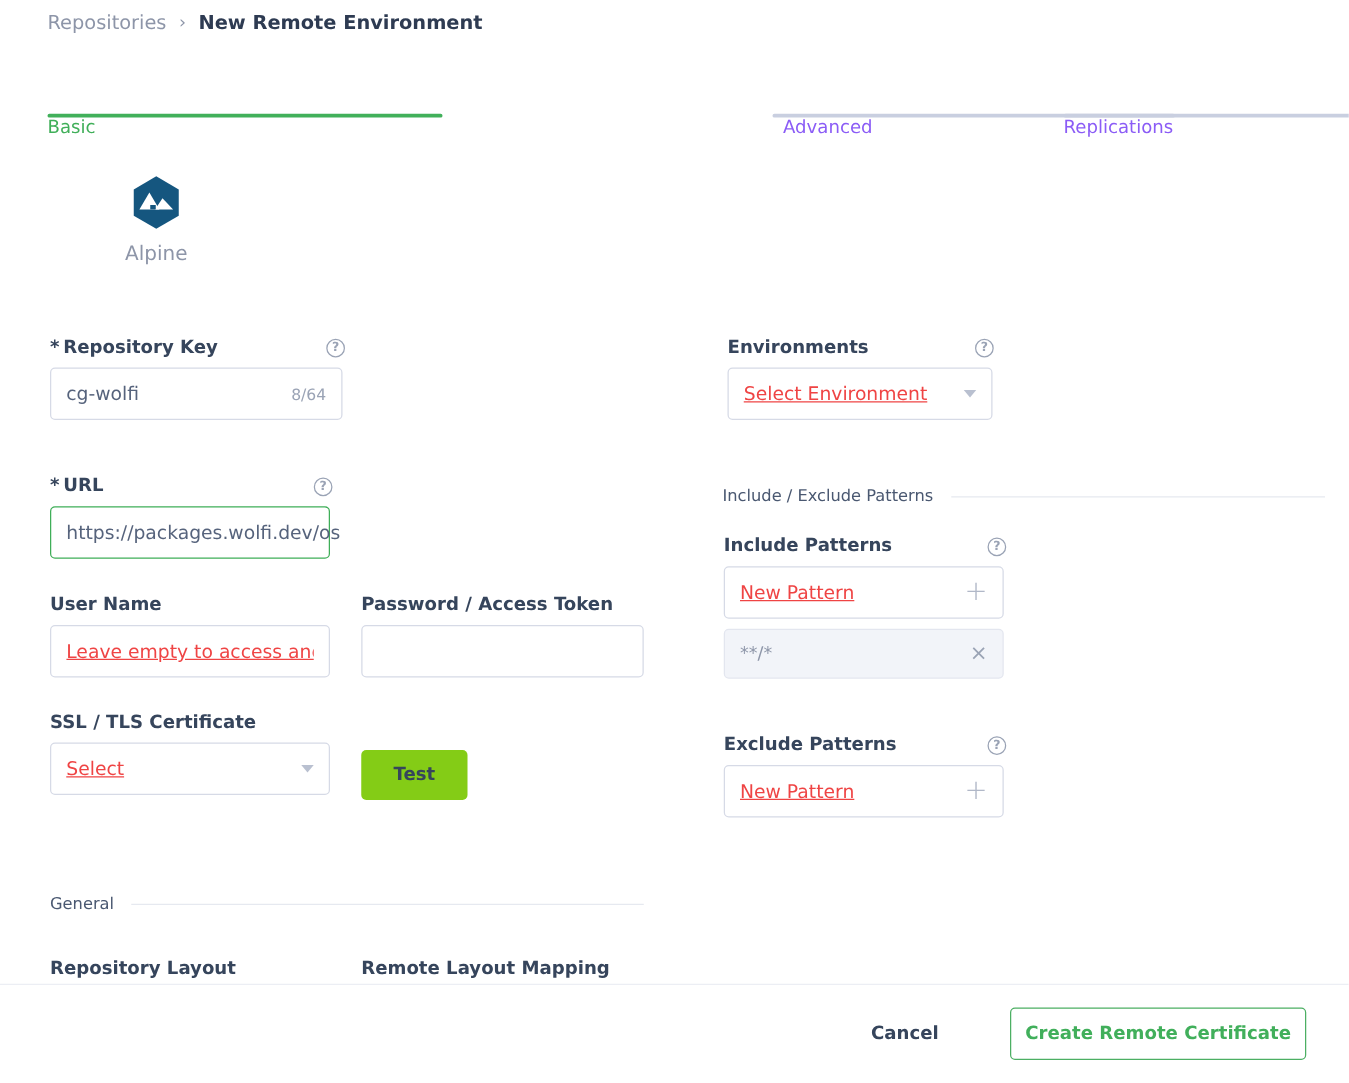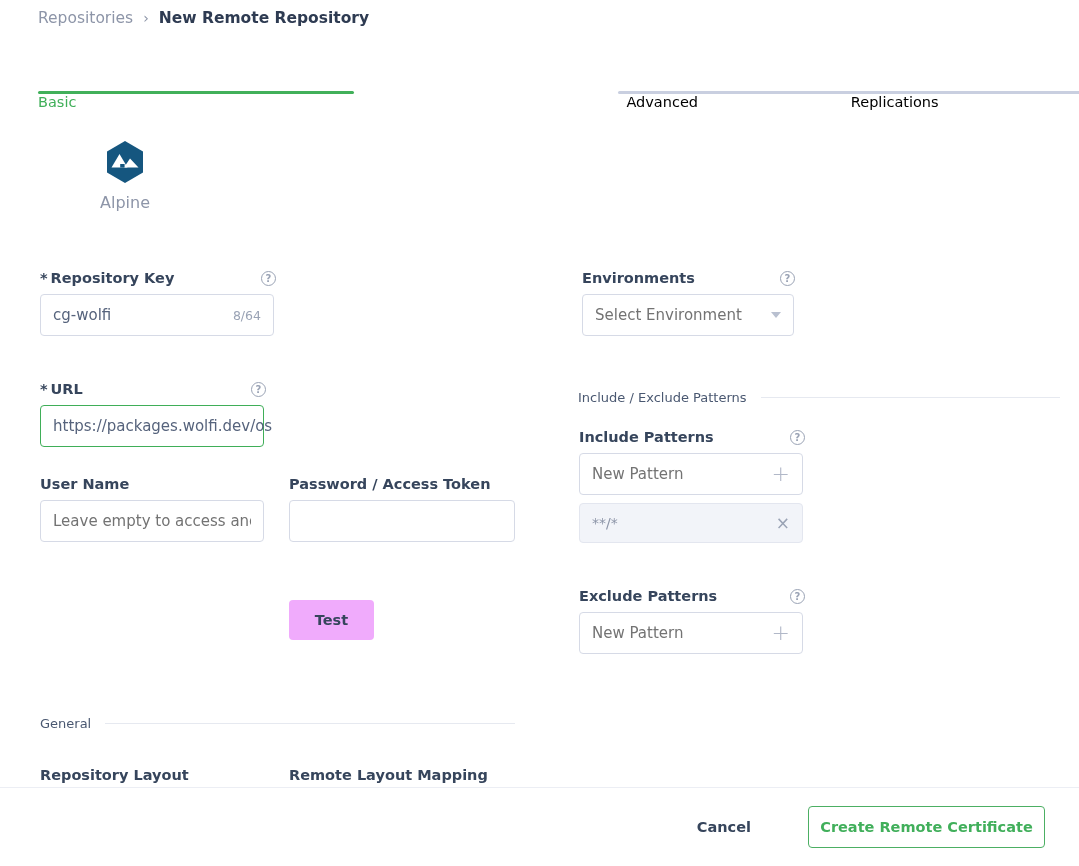--- a/index.html
+++ b/index.html
@@ -32,21 +32,21 @@
   .tab {
     position: relative;
     width: 354px;
     padding-top: 6px;
     font-size: 14.5px;
     cursor: pointer;
     margin-top: 40px;
   }
   .tab .tab-label { display:block; padding-left: 0px; }
   .tab.active .tab-label { color: #40af59; }
-  .tab.inactive .tab-label { color: #000000; }
+  .tab.inactive .tab-label { color: #8b5cf6; }
   .tab .tab-underline {
     position: absolute; left: 0; bottom: 0;
     height: 3px; width: 316px;
     border-radius: 2px;
   }
   .tab.active .tab-underline { background: #41b05a; width: 316px; }
   .tab.inactive .tab-underline { background: #c9cfe0; width: 322px; }
   .tab:nth-child(2) { padding-left: 364px; width: 718px; }
   .tab:nth-child(2) .tab-underline { left: 356px; width: 322px; }
   .tab:nth-child(3) { padding-left: 0px; width: 360px; }
@@ -88,21 +88,21 @@
     border: 1px solid #d6dae6;
     border-radius: 4px;
     background: #fff;
     display: flex; align-items: center;
     padding: 0 12px;
     font-size: 15px;
     color: #4a5871;
     cursor: text;
   }
   .input-box.focused { border: 1.5px solid #3fae58; }
-  .input-box .ph { color: #737373; }
+  .input-box .ph { color: #ef4444; text-decoration: underline; }
   .input-box .val { color: #56637c; }
   .counter { margin-left: auto; font-size: 12.5px; color: #9aa3b5; }
   .caret {
     display: inline-block; width: 1px; height: 19px;
     background: #36455c; margin-left: 1px;
   }
   .chev {
     margin-left: auto; width: 0; height: 0;
     border-left: 5px solid transparent;
     border-right: 5px solid transparent;
@@ -117,21 +117,21 @@
     border-radius: 4px;
     background: #f2f4f9;
     display: flex; align-items: center;
     padding: 0 12px;
     font-size: 14px;
     color: #8d95a8;
   }
 
   .test-btn {
     width: 85px; height: 40px;
-    background: #f0abfc;
+    background: #84cc16;
     border: none; border-radius: 4px;
     color: #36455c; font-weight: bold; font-size: 14.5px;
     cursor: pointer;
     font-family: "DejaVu Sans", "Liberation Sans", sans-serif;
   }
 
   
   .section-head {
     position: absolute;
     display: flex; align-items: center;
@@ -167,21 +167,21 @@
   }
 </style>
 </head>
 <body>
 
 <div class="page">
 
   <div class="breadcrumb">
     <span class="bc-link">Repositories</span>
     <span class="bc-sep">›</span>
-    <span class="bc-current">New Remote Repository</span>
+    <span class="bc-current">New Remote Environment</span>
   </div>
 
   <div class="tabs">
     <div class="tab active">
       <span class="tab-label">Basic</span>
       <span class="tab-underline"></span>
     </div>
     <div class="tab inactive">
       <span class="tab-label">Advanced</span>
       <span class="tab-underline"></span>
@@ -248,20 +248,27 @@
       </div>
     </div>
 
     <div class="field" style="left:289px; top:381px; width:226px;">
       <div class="field-label">Password / Access Token</div>
       <div class="input-box">
         <span class="ph"></span>
       </div>
     </div>
 
+    <div class="field" style="left:40px; top:475px; width:224px;">
+      <div class="field-label">SSL / TLS Certificate</div>
+      <div class="input-box">
+        <span class="ph">Select</span>
+        <span class="chev"></span>
+      </div>
+    </div>
 
     <button class="test-btn" style="position:absolute; left:289px; top:505px;">Test</button>
 
     <div class="section-head" style="left:578px; top:295px; width:482px;">
       <span>Include / Exclude Patterns</span>
       <span class="rule"></span>
     </div>
 
     <div class="field" style="left:579px; top:334px; width:224px;">
       <div class="field-label" style="position:relative;">

